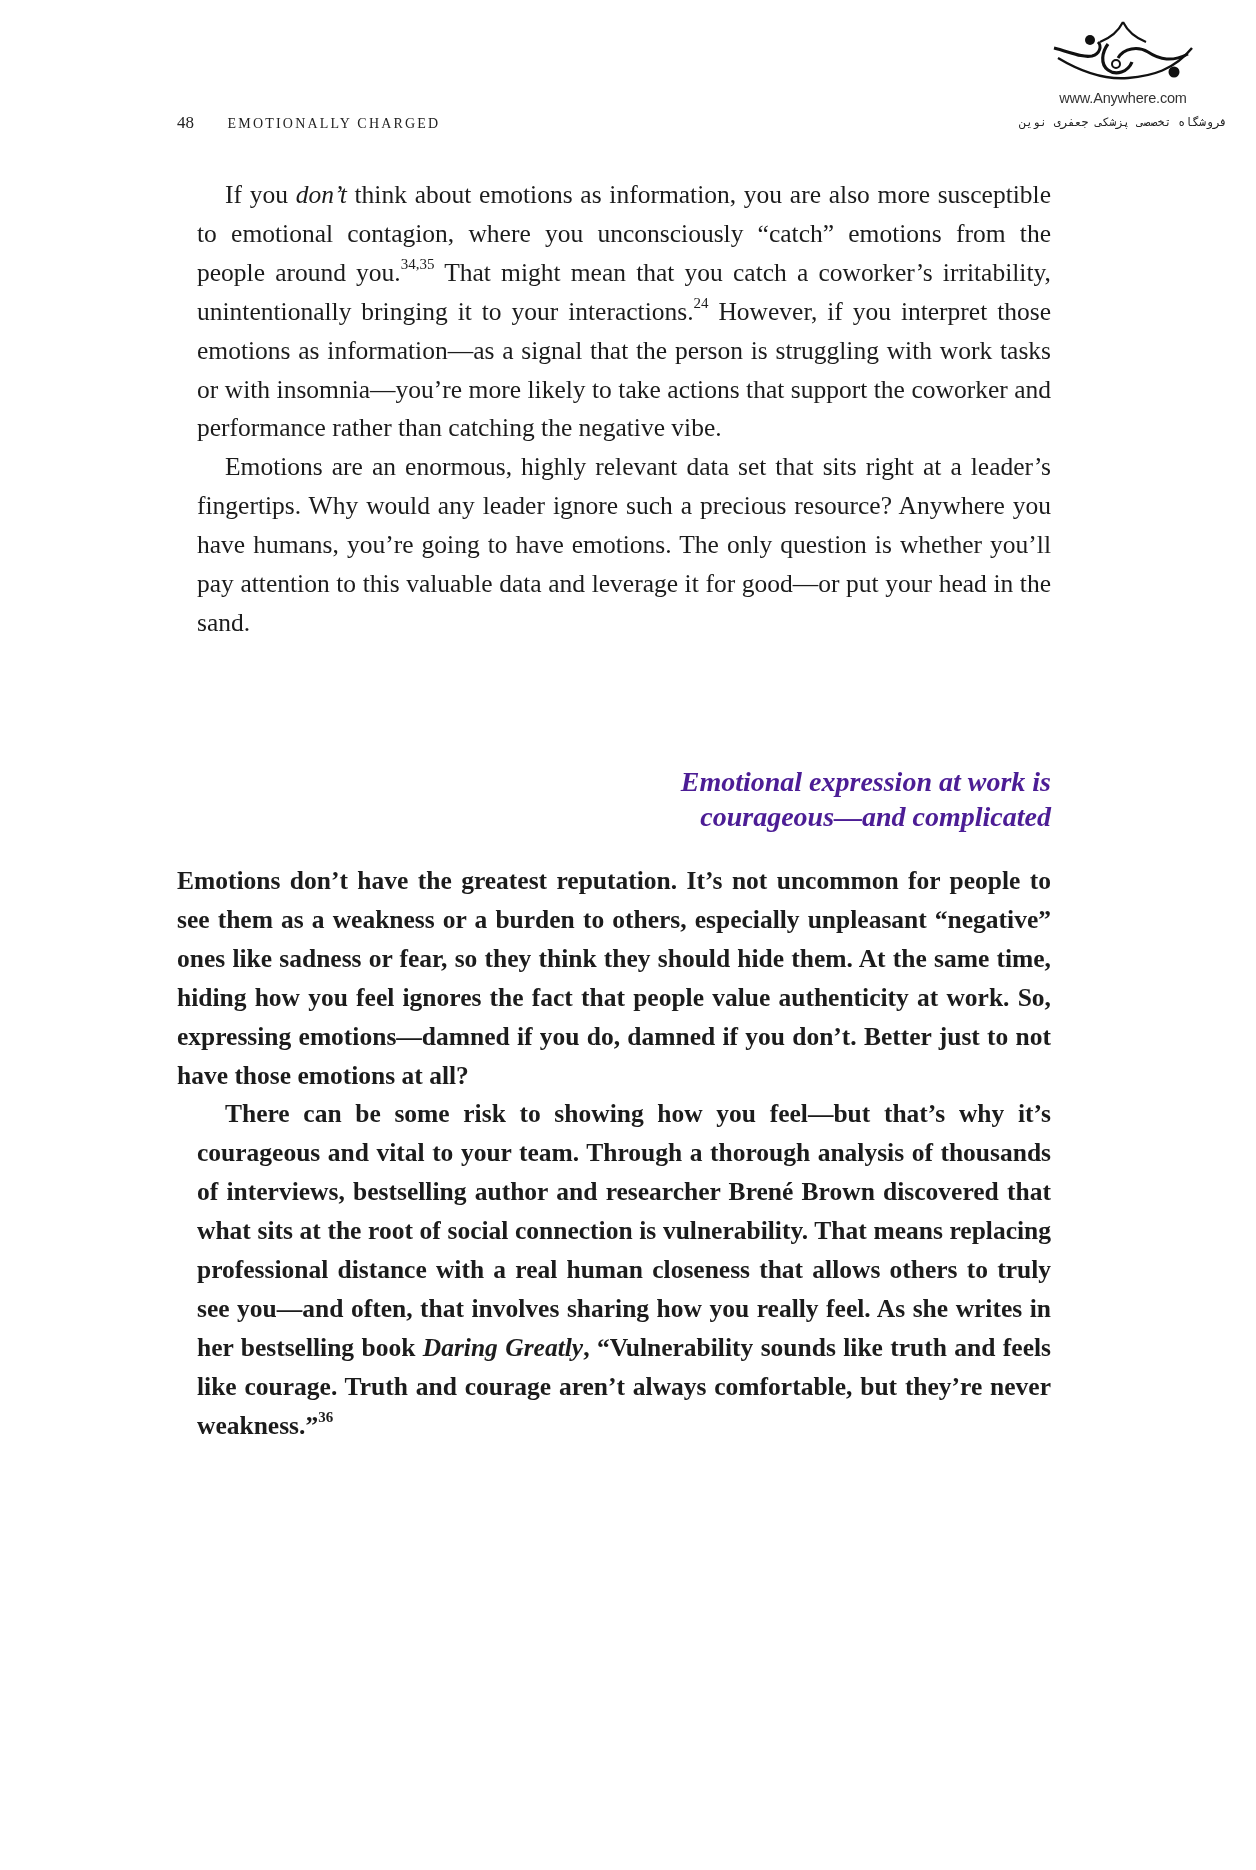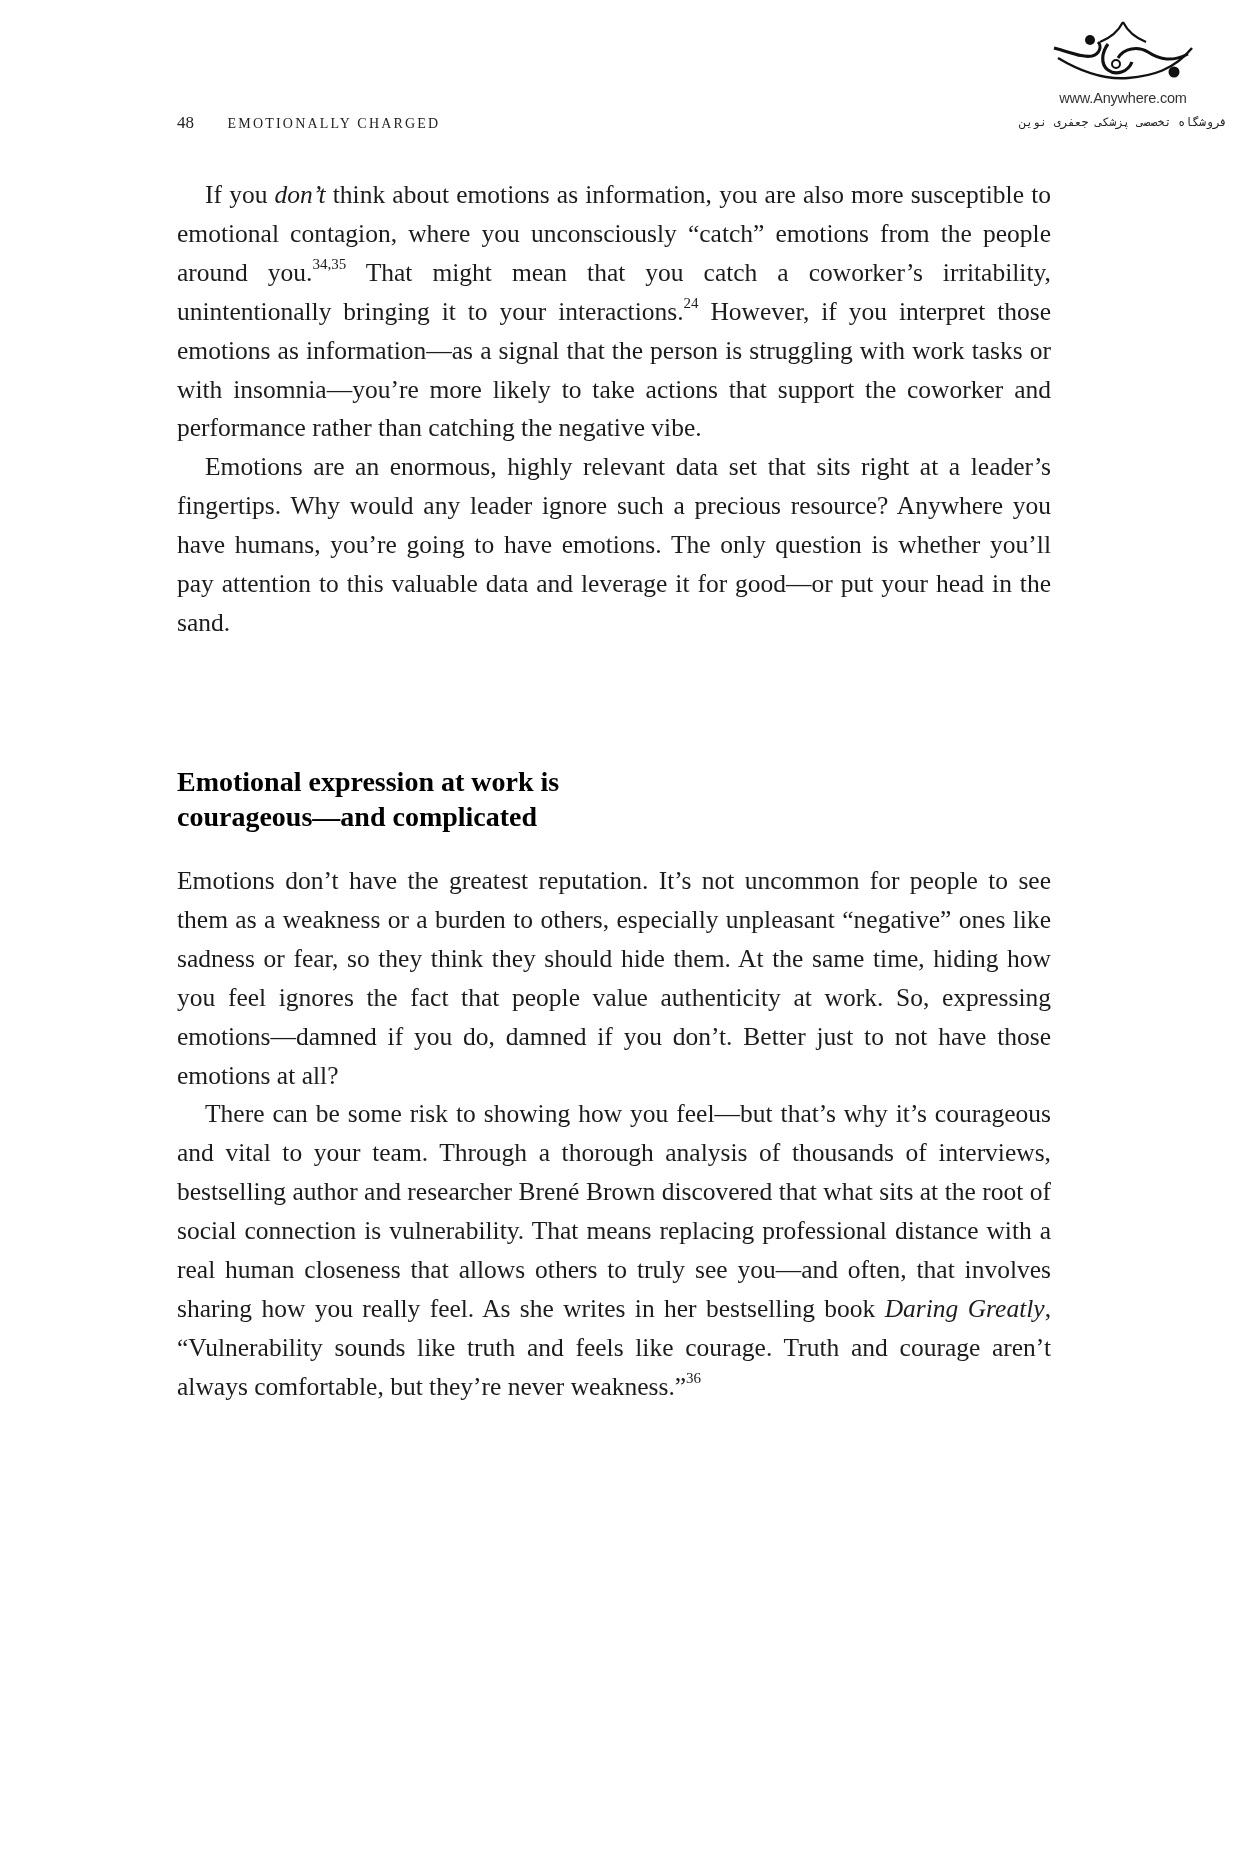--- a/index.html
+++ b/index.html
@@ -10,28 +10,28 @@
   .running-head .folio { display: inline-block; margin-right: 28px; font-size: 17px; }
   .running-head .title { letter-spacing: 2.2px; font-size: 14px; text-transform: uppercase; }
 
   .logo { position: absolute; left: 1018px; top: 18px; width: 210px; height: 125px; text-align: center; }
   .logo svg { display: block; margin: 0 auto; }
   .logo .url { font-family: "Liberation Sans", sans-serif; font-size: 14.5px; color: #333; margin-top: 2px; letter-spacing: -0.2px; }
   .logo .fa { font-family: Liberation Mono, monospace; font-size: 11.5px; color: #222; margin-top: 9px; direction: rtl; }
 
   .body-text { position: absolute; left: 177px; width: 874px; font-family: "Liberation Serif", serif; font-size: 25.5px; line-height: 38.9px; color: #1c1c1c; }
   .body-text p { margin: 0; text-align: justify; hyphens: manual; }
-  .body-text p.indent { text-indent: 28px; }
+  .body-text p.indent { text-indent: 28px; margin-left: 20px; }
   .body-text sup { font-size: 15px; line-height: 0; position: relative; top: -2px; vertical-align: super; }
   .body-text em { font-style: italic; }
 
   .sec1 { top: 176px; }
-  .sec2 { top: 862px; }
+  .sec2 { top: 862px; font-weight: bold; }
 
-  .heading { position: absolute; left: 177px; width: 874px; top: 741px; text-align: left; font-family: "Liberation Serif", serif; font-weight: bold; font-size: 28px; line-height: 35px; color: #000000; }
+  .heading { position: absolute; left: 177px; width: 874px; top: 741px; text-align: right; font-family: "Liberation Serif", serif; font-weight: bold; font-size: 28px; line-height: 35px; color: #4c1d95; font-style: italic; }
 </style>
 </head>
 <body>
 
 <div class="page">
 
   <div class="running-head">
     <span class="folio">48</span>
     <span class="title">EMOTIONALLY CHARGED</span>
   </div>

